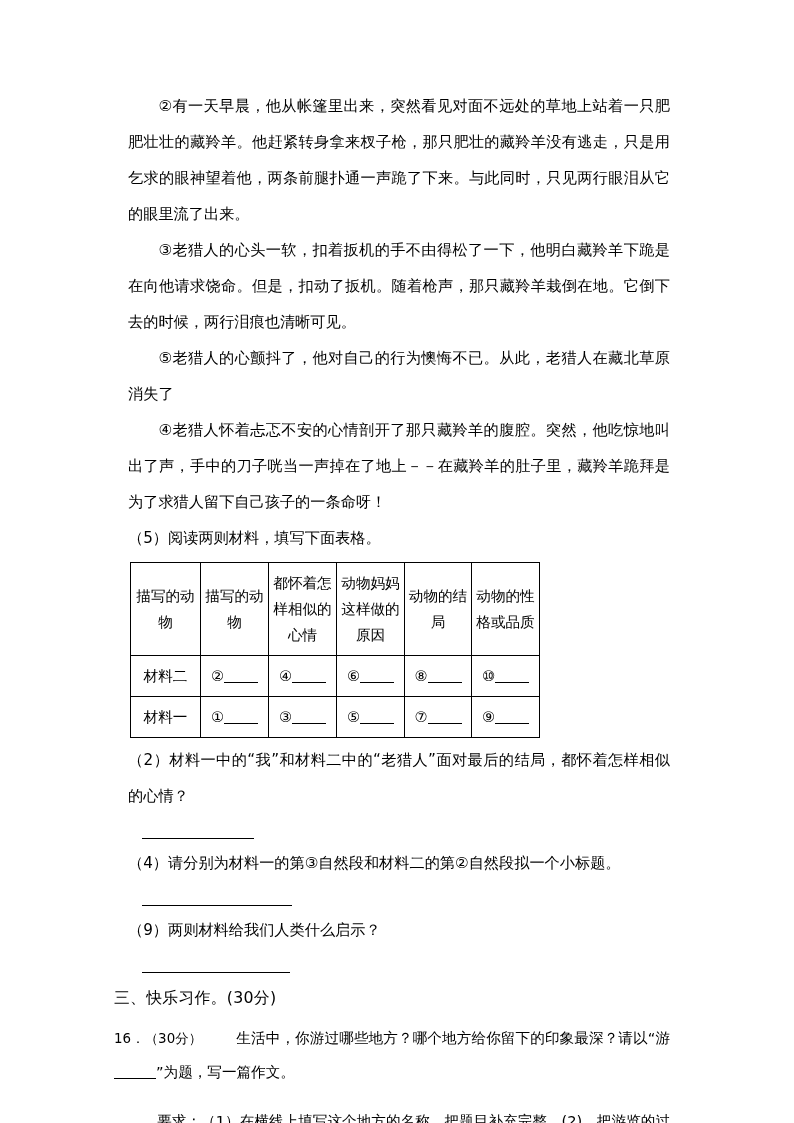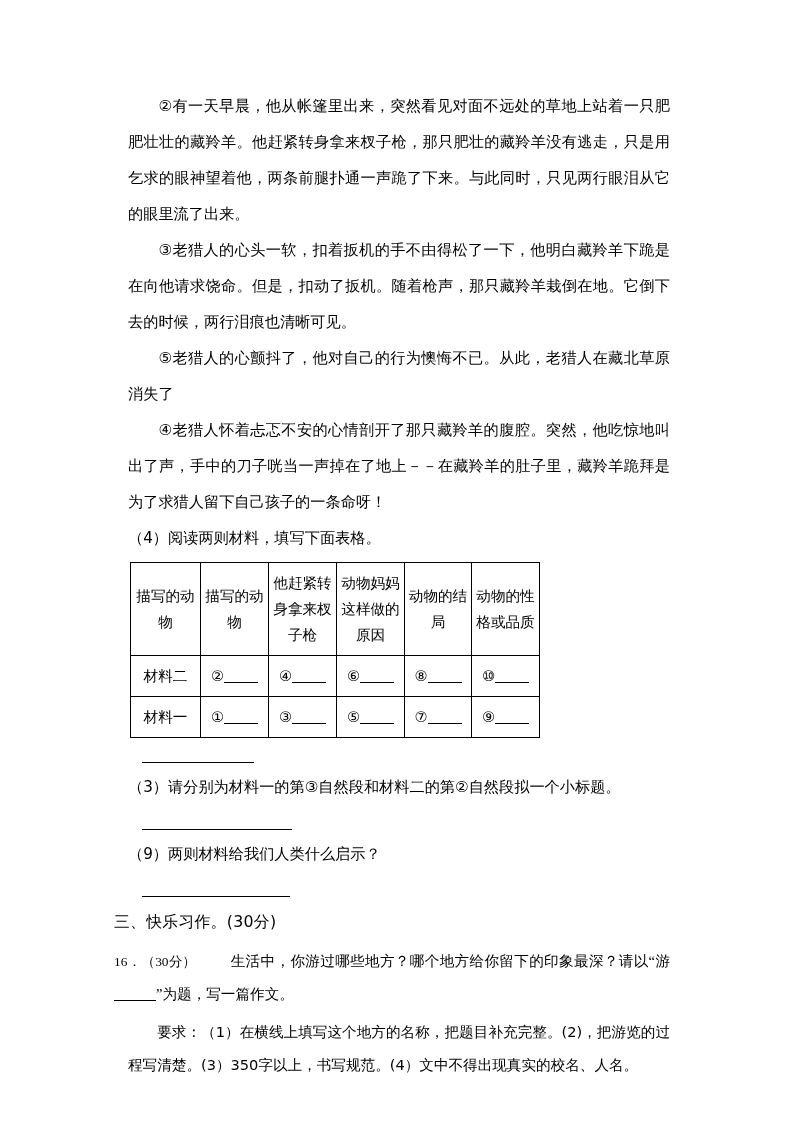--- a/index.html
+++ b/index.html
@@ -84,24 +84,23 @@
   .section-head {
     font-size: 15.8px;
     line-height: 34px;
     font-weight: normal;
     margin: 8px 0 2px -14px;
     letter-spacing: 0.3px;
   }
   .q16 {
     font-size: 14.6px;
     line-height: 33px;
-    margin: 6px 0 4px -14px;
+    margin: 6px 0 16px -14px;
     text-align: justify;
     text-justify: inter-ideograph;
-    font-family: Liberation Serif, serif;
   }
   .q16 .q16-num { font-size: 13.4px; }
   .q16-gap { display: inline-block; width: 34px; }
   .req {
     font-size: 14.6px;
     line-height: 33px;
     margin: 0;
     text-indent: 2em;
     text-align: justify;
     text-justify: inter-ideograph;
@@ -118,36 +117,36 @@
 <body>
 
 <div class="page">
   <div class="content">
 
     <p class="para">②有一天早晨，他从帐篷里出来，突然看见对面不远处的草地上站着一只肥肥壮壮的藏羚羊。他赶紧转身拿来杈子枪，那只肥壮的藏羚羊没有逃走，只是用乞求的眼神望着他，两条前腿扑通一声跪了下来。与此同时，只见两行眼泪从它的眼里流了出来。</p>
     <p class="para">③老猎人的心头一软，扣着扳机的手不由得松了一下，他明白藏羚羊下跪是在向他请求饶命。但是，扣动了扳机。随着枪声，那只藏羚羊栽倒在地。它倒下去的时候，两行泪痕也清晰可见。</p>
     <p class="para">⑤老猎人的心颤抖了，他对自己的行为懊悔不已。从此，老猎人在藏北草原消失了</p>
     <p class="para">④老猎人怀着忐忑不安的心情剖开了那只藏羚羊的腹腔。突然，他吃惊地叫出了声，手中的刀子咣当一声掉在了地上－－在藏羚羊的肚子里，藏羚羊跪拜是为了求猎人留下自己孩子的一条命呀！</p>
 
-    <p class="q-line">（4）阅读两则材料，填写下面表格。</p>
+    <p class="q-line">（5）阅读两则材料，填写下面表格。</p>
 
     <table class="mat-table">
       <colgroup>
         <col style="width:70px">
         <col style="width:68px">
         <col style="width:68px">
         <col style="width:68px">
         <col style="width:67px">
         <col style="width:68px">
       </colgroup>
       <tbody>
         <tr>
           <td class="head">描写的动物</td>
           <td class="head">描写的动物</td>
-          <td class="head">他赶紧转身拿来杈子枪</td>
+          <td class="head">都怀着怎样相似的心情</td>
           <td class="head">动物妈妈这样做的原因</td>
           <td class="head">动物的结局</td>
           <td class="head">动物的性格或品质</td>
         </tr>
         <tr>
           <td class="body-cell">材料二</td>
           <td class="body-cell cell-blank"><span>②</span><span class="blank-u"></span></td>
           <td class="body-cell cell-blank"><span>④</span><span class="blank-u"></span></td>
           <td class="body-cell cell-blank"><span>⑥</span><span class="blank-u"></span></td>
           <td class="body-cell cell-blank"><span>⑧</span><span class="blank-u"></span></td>
@@ -157,23 +156,24 @@
           <td class="body-cell">材料一</td>
           <td class="body-cell cell-blank"><span>①</span><span class="blank-u"></span></td>
           <td class="body-cell cell-blank"><span>③</span><span class="blank-u"></span></td>
           <td class="body-cell cell-blank"><span>⑤</span><span class="blank-u"></span></td>
           <td class="body-cell cell-blank"><span>⑦</span><span class="blank-u"></span></td>
           <td class="body-cell cell-blank"><span>⑨</span><span class="blank-u"></span></td>
         </tr>
       </tbody>
     </table>
 
+    <p class="q-line">（2）材料一中的“我”和材料二中的“老猎人”面对最后的结局，都怀着怎样相似的心情？</p>
     <div class="ans-line w1"></div>
 
-    <p class="q-line">（3）请分别为材料一的第③自然段和材料二的第②自然段拟一个小标题。</p>
+    <p class="q-line">（4）请分别为材料一的第③自然段和材料二的第②自然段拟一个小标题。</p>
     <div class="ans-line w2"></div>
 
     <p class="q-line">（9）两则材料给我们人类什么启示？</p>
     <div class="ans-line w3"></div>
 
     <p class="section-head">三、快乐习作。(30分)</p>
 
     <p class="q16"><span class="q16-num">16．（30分）</span><span class="q16-gap"></span><span>生活中，你游过哪些地方？哪个地方给你留下的印象最深？请以“游</span><span class="inline-blank-long"></span><span>”为题，写一篇作文。</span></p>
 
     <p class="req">要求：（1）在横线上填写这个地方的名称，把题目补充完整。(2)，把游览的过程写清楚。(3）350字以上，书写规范。(4）文中不得出现真实的校名、人名。</p>

